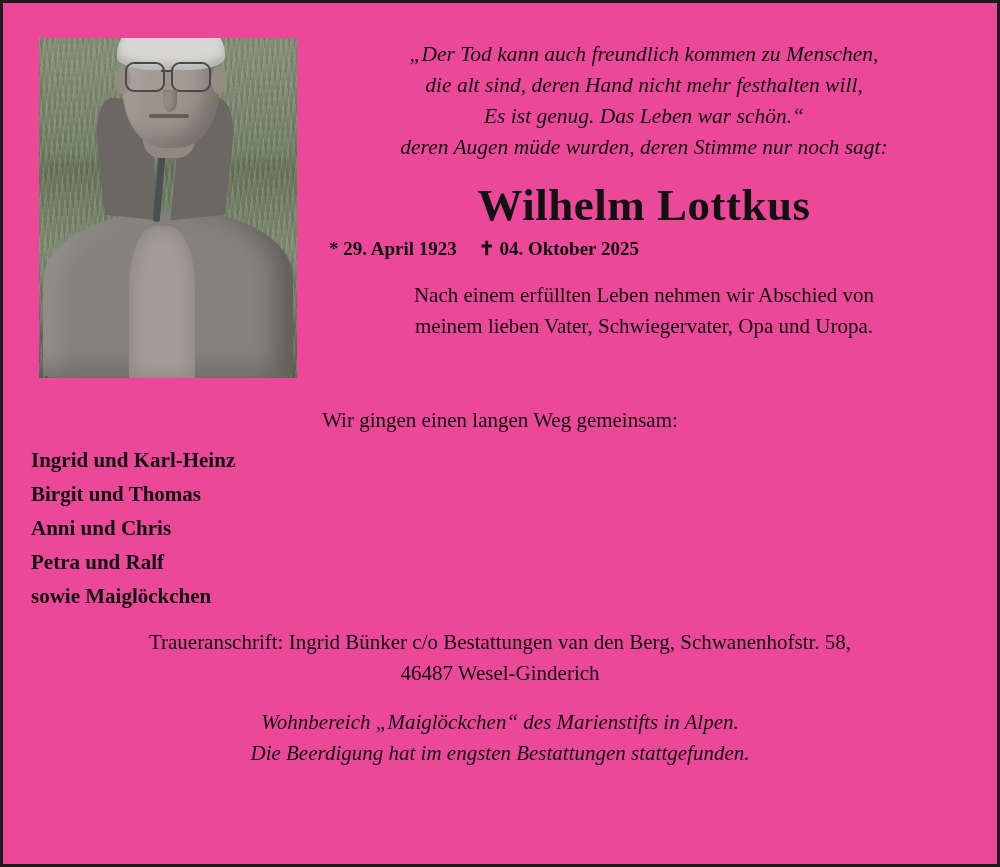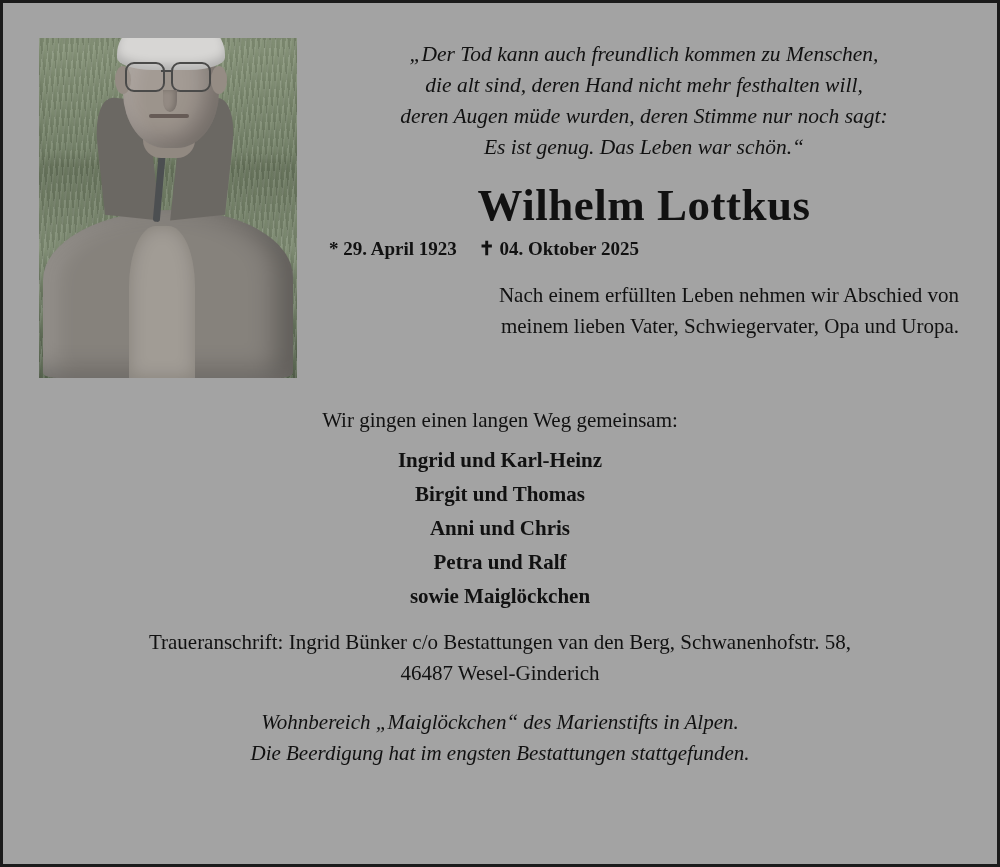--- a/index.html
+++ b/index.html
@@ -11,21 +11,21 @@
     width: 1000px;
     height: 867px;
     font-family: "Liberation Serif", serif;
     color: #111111;
   }
   .notice {
     box-sizing: border-box;
     width: 1000px;
     height: 867px;
     border: 3px solid #1b1b1b;
-    background: #a3a3a3;
+    background: #ec4899;
     padding: 30px 28px 10px 28px;
     position: relative;
     overflow: hidden;
   }
   .top-area {
     display: flex;
     align-items: flex-start;
   }
   .portrait {
     width: 258px;
@@ -214,34 +214,33 @@
   .dates {
     text-align: left;
     font-weight: bold;
     font-size: 19px;
     margin-bottom: 20px;
   }
   .dates .gap { display: inline-block; width: 22px; }
   .para {
     font-size: 21px;
     line-height: 31px;
-    text-align: right;
+    text-align: center;
     margin: 0;
   }
   .full-width {
     margin-top: 14px;
   }
   .together {
     text-align: center;
     font-size: 21px;
     margin-top: 30px;
     margin-bottom: 10px;
   }
   .family {
-    text-align: center;
     font-weight: bold;
     font-size: 21px;
     line-height: 34px;
     margin: 0;
   }
   .address {
     text-align: center;
     font-size: 21px;
     line-height: 31px;
     margin-top: 14px;
@@ -279,22 +278,22 @@
         <div class="bridge"></div>
         <div class="nose"></div>
         <div class="mouth"></div>
       </div>
     </div>
 
     <div class="text-col">
       <div class="quote">
         <div>„Der Tod kann auch freundlich kommen zu Menschen,</div>
         <div>die alt sind, deren Hand nicht mehr festhalten will,</div>
+        <div>Es ist genug. Das Leben war schön.“</div>
         <div>deren Augen müde wurden, deren Stimme nur noch sagt:</div>
-        <div>Es ist genug. Das Leben war schön.“</div>
       </div>
 
       <div class="name">Wilhelm Lottkus</div>
 
       <div class="dates">
         <span>* 29. April 1923</span><span class="gap"></span><span>✝ 04. Oktober 2025</span>
       </div>
 
       <p class="para">Nach einem erfüllten Leben nehmen wir Abschied von</p>
       <p class="para">meinem lieben Vater, Schwiegervater, Opa und Uropa.</p>

